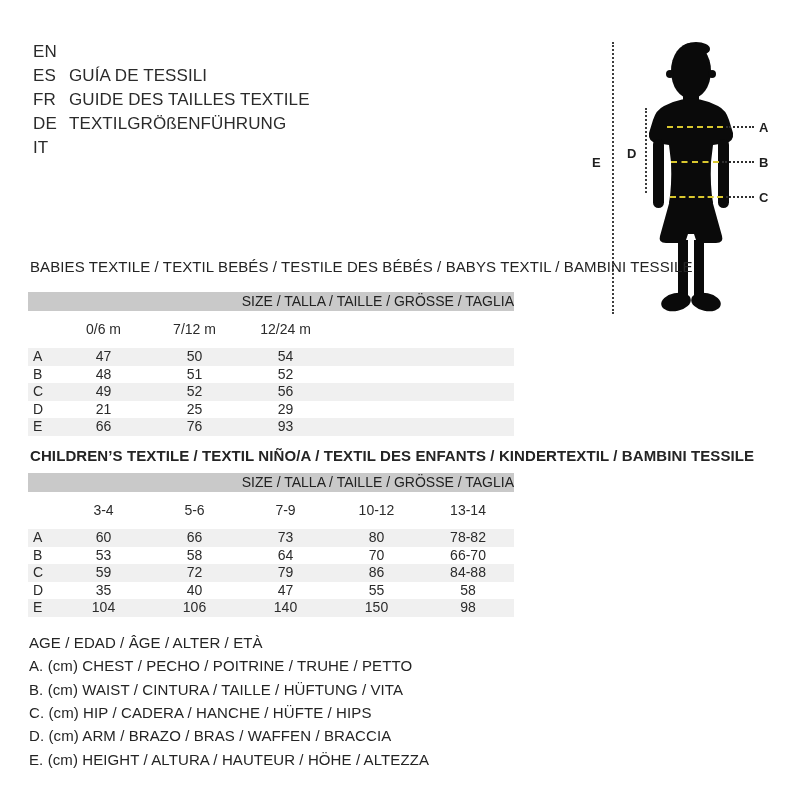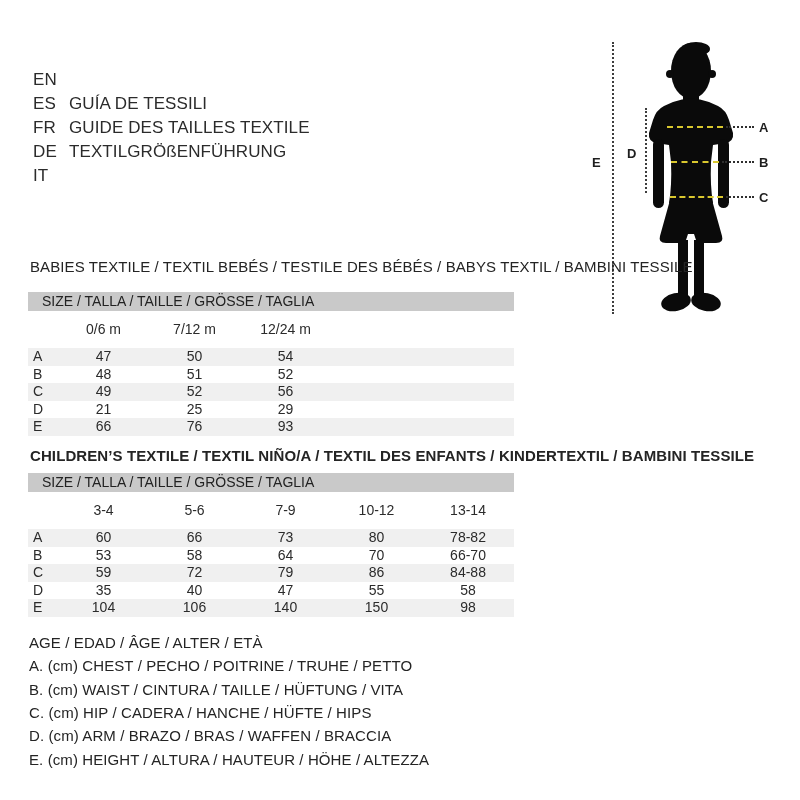--- a/index.html
+++ b/index.html
@@ -5,21 +5,21 @@
   * { box-sizing: border-box; margin: 0; padding: 0; }
   html, body { width: 800px; height: 800px; background: #ffffff; overflow: hidden; }
   body {
     position: relative;
     font-family: "Liberation Sans", sans-serif;
     color: #2b2b2b;
     -webkit-font-smoothing: antialiased;
   }
 
   
-  .lang-block { position: absolute; left: 33px; top: 40px; margin-top: 28px; }
+  .lang-block { position: absolute; left: 33px; top: 40px; }
   .lang-row { display: flex; height: 24px; align-items: center; font-size: 17px; letter-spacing: 0.1px; }
   .lang-code { width: 36px; flex: 0 0 36px; }
 
   
   .figure-svg { position: absolute; left: 636px; top: 40px; width: 110px; height: 278px; }
   .vline { position: absolute; width: 0; border-left: 2px dotted #3d3d3d; }
   .vline-e { left: 612px; top: 42px; height: 272px; }
   .vline-d { left: 645px; top: 108px; height: 85px; }
   .fig-label { position: absolute; font-size: 13px; font-weight: bold; color: #1e1e1e; }
   .lbl-e { left: 592px; top: 155px; }
@@ -40,21 +40,21 @@
   
   .section-title { position: absolute; left: 30px; font-size: 15px; letter-spacing: 0.1px; color: #242424; white-space: nowrap; }
   .title-babies { top: 258px; }
   .title-children { top: 447px; font-weight: bold; }
 
   
   .size-table { position: absolute; left: 28px; width: 486px; border-collapse: collapse; table-layout: fixed; font-size: 14px; color: #2b2b2b; }
   .tbl-babies { top: 292px; }
   .tbl-children { top: 473px; }
   .size-table td { padding: 0; text-align: center; height: 17.5px; line-height: 17.5px; overflow: hidden; white-space: nowrap; }
-  .size-table .bar-row td { background: #c9c9c9; height: 19px; line-height: 19px; text-align: left; padding-left: 14px; font-size: 14px; color: #222; }
+  .size-table .bar-row td { background: #c9c9c9; height: 19px; line-height: 19px; text-align: right; padding-left: 14px; font-size: 14px; color: #222; }
   .size-table .head-row td { height: 37px; line-height: 19px; background: #ffffff; }
   .size-table .row-label { text-align: left; padding-left: 5px; }
   .size-table tr.striped td { background: #f0f0f0; }
 
   
   .legend { position: absolute; left: 29px; top: 631px; font-size: 15px; letter-spacing: 0.1px; color: #242424; }
   .legend-line { height: 23.3px; display: flex; align-items: center; white-space: nowrap; }
 </style>
 </head>
 <body>

